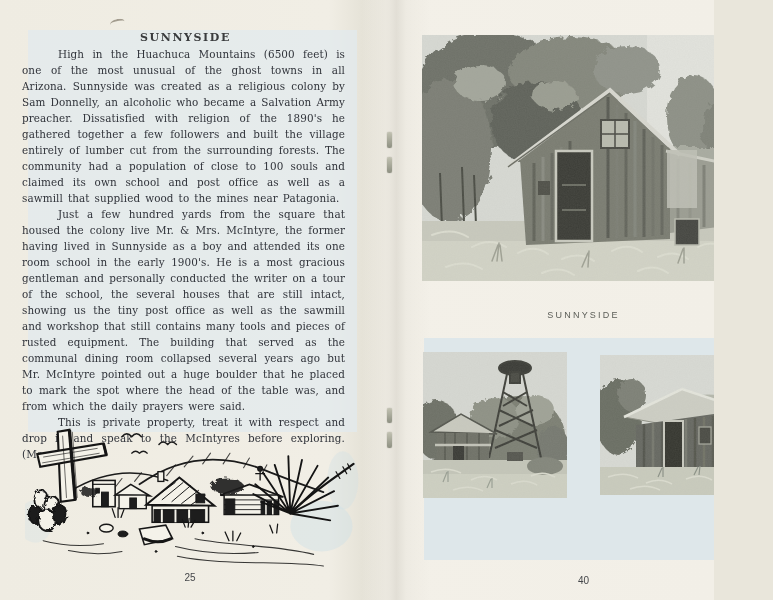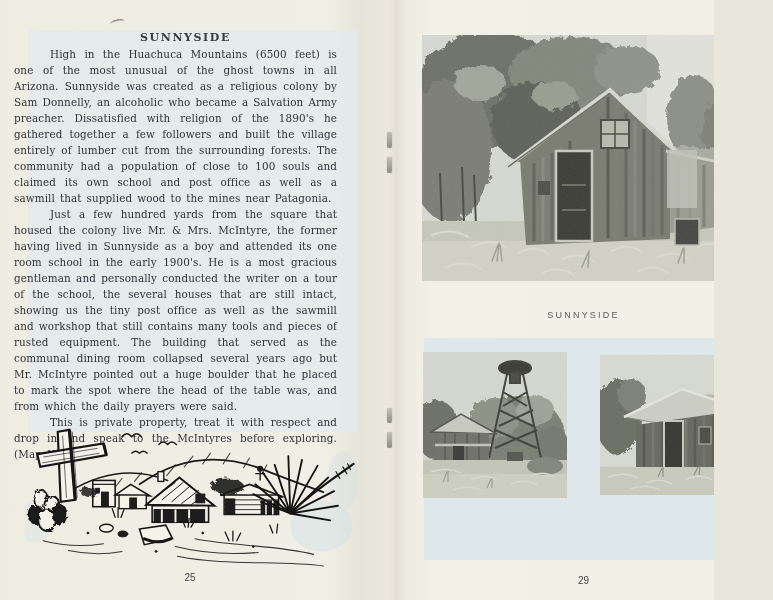--- a/index.html
+++ b/index.html
@@ -9,21 +9,21 @@
     font-family:"DejaVu Serif", serif;
   }
   .gutter-shade{position:absolute;left:360px;top:0;width:70px;height:600px;
     background:linear-gradient(90deg,rgba(110,105,90,0) 0%,rgba(110,105,90,0.07) 42%,rgba(110,105,90,0.13) 52%,rgba(110,105,90,0.04) 66%,rgba(110,105,90,0) 100%);}
   .staple{position:absolute;left:387px;width:5px;border-radius:2px;
     background:linear-gradient(180deg,#c2c2b2,#8e9082);box-shadow:0 0 1px rgba(60,60,50,.6);}
   .tint{position:absolute;left:28px;top:30px;width:329px;height:402px;background:#e2eaee;opacity:.75;}
   .photo-band{position:absolute;left:424px;top:338px;width:319px;height:222px;background:#dbe5ea;opacity:.9;}
   .page-header{position:absolute;left:28px;top:31px;width:315px;text-align:center;
     font-size:11px;letter-spacing:1.6px;color:#3a3c3e;font-weight:bold;}
-  .body-text{position:absolute;left:14px;top:46px;width:323px;color:#30333a;
+  .body-text{position:absolute;left:22px;top:46px;width:323px;color:#30333a;
     font-size:10.4px;line-height:16px;text-align:justify;word-spacing:1.6px;letter-spacing:.1px;}
   .body-text p{margin:0;text-indent:36px;}
   .caption{position:absolute;left:424px;top:310px;width:319px;text-align:center;
     font-family:"Liberation Sans",sans-serif;font-size:9px;letter-spacing:2.2px;color:#5b5d57;}
   .pagenum{position:absolute;font-family:"Liberation Sans",sans-serif;font-size:10px;color:#45474a;text-align:center;}
   .pagenum.left{left:25px;top:572px;width:330px;}
   .pagenum.right{left:424px;top:575px;width:319px;}
   .art{position:absolute;}
   .smudge{position:absolute;left:110px;top:19px;width:15px;height:7px;
     border-top:2px solid #90897b;border-radius:60% 40% 50% 50%;transform:rotate(-8deg);opacity:.8;}
@@ -299,15 +299,15 @@
           <rect x="64" y="66" width="19" height="49" fill="#35362f" stroke="#c9cabf" stroke-width="2"></rect>
           <rect x="99" y="72" width="12" height="17" fill="#4a4b44" stroke="#a8aa9e" stroke-width="1.2"></rect>
         </g>
         <rect x="0" y="112" width="145" height="28" fill="#c9cbbd"></rect>
         <path d="M8,122 q16,-6 30,1 M46,128 q14,-6 26,1 M86,124 q14,-6 26,1 M116,130 q12,-5 24,1 M30,134 q16,-6 30,1" stroke="#dbdccf" stroke-width="1.6" fill="none"></path>
         <path d="M58,122 l4,-9 M63,122 l0,-10 M94,120 l4,-8 M99,120 l1,-9" stroke="#8c9287" stroke-width="1.2" fill="none"></path>
         <rect width="145" height="140" filter="url(#grain)" opacity=".2"></rect>
       </svg>
     </div>
 
-    <div class="pagenum right">29</div>
+    <div class="pagenum right">40</div>
   </div>
 </div>
 
 </body></html>

